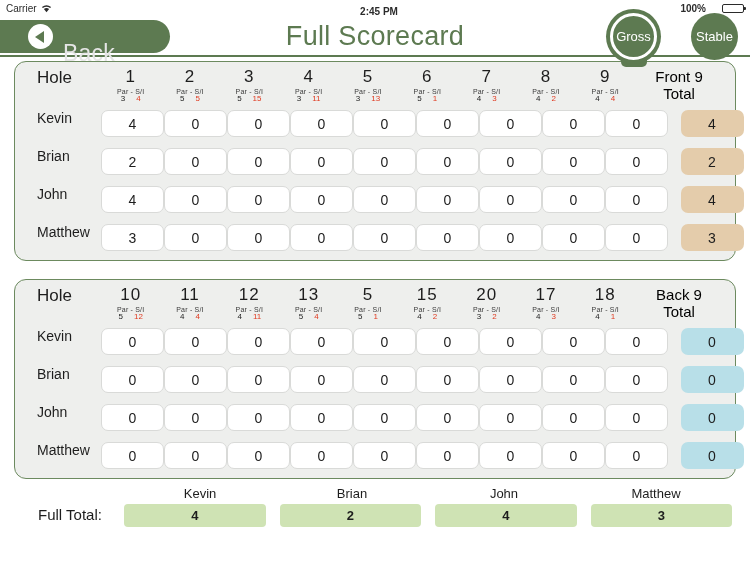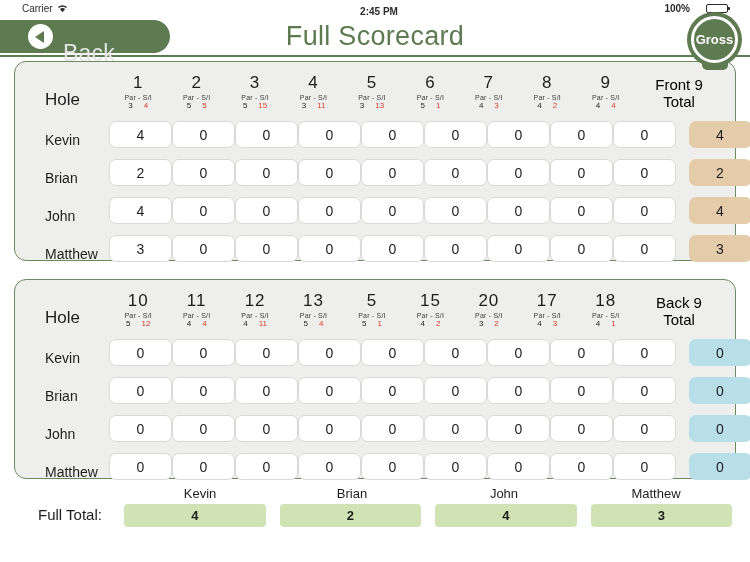--- a/index.html
+++ b/index.html
@@ -28,21 +28,21 @@
   
   .statusbar {
     position: absolute;
     top: 0; left: 0;
     width: 750px;
     height: 16px;
     display: flex;
     align-items: center;
     font-size: 10px;
     color: #2b2b2b;
-    padding: 0 22px;
+    padding: 0 6px;
   }
   .sb-left { display: flex; align-items: center; gap: 4px; }
   .sb-center {
     position: absolute;
     left: 8px; right: 0;
     text-align: center;
     font-size: 10px;
     font-weight: bold;
     color: #2b2b2b;
     pointer-events: none;
@@ -135,24 +135,23 @@
     font-weight: normal;
     color: #5d7a51;
     letter-spacing: 0.3px;
   }
 
   .mode-toggle {
     position: absolute;
     right: 12px;
     top: 0px;
     display: flex;
-    align-items: flex-start;
+    align-items: center;
     gap: 34px;
     height: 41px;
-    font-weight: bold;
   }
   .mode-wrap { position: relative; }
   .mode-btn {
     width: 47px; height: 47px;
     border-radius: 50%;
     background: #5d7a51;
     color: #ffffff;
     display: flex;
     align-items: center;
     justify-content: center;
@@ -186,22 +185,22 @@
     background: #eeefed;
     border: 1.5px solid #6c8a5f;
     border-radius: 12px;
   }
   #panel-front { top: 61px; height: 200px; }
   #panel-back  { top: 279px; height: 200px; }
 
   
   .hdr-row, .score-row {
     display: flex;
-    align-items: flex-end;
-    padding: 0 12px 0 8px;
+    align-items: flex-start;
+    padding: 0 12px 0 0;
   }
   .hdr-row { height: 48px; padding-top: 6px; }
 
   .name-cell {
     width: 86px;
     flex: none;
     padding-left: 22px;
     font-size: 14px;
     color: #1d1d1d;
   }
@@ -365,20 +364,23 @@
       <span class="back-label">Back</span>
     </div>
 
     <div class="page-title">Full Scorecard</div>
 
     <div class="mode-toggle">
       <div class="mode-wrap selected">
         <div class="tab-stem"></div>
         <div class="mode-btn">Gross</div>
       </div>
+      <div class="mode-wrap">
+        <div class="mode-btn">Stable</div>
+      </div>
     </div>
   </div>
 
   <div class="panel" id="panel-front">
     <div class="hdr-row">
       <div class="hole-label">Hole</div>
       <div id="front-hole-headers" style="display:flex;flex:1 1 0;">
           <div class="hole-cell">
             <div class="hole-num">1</div>
             <div class="parsi-label">Par  -  S/I</div>

